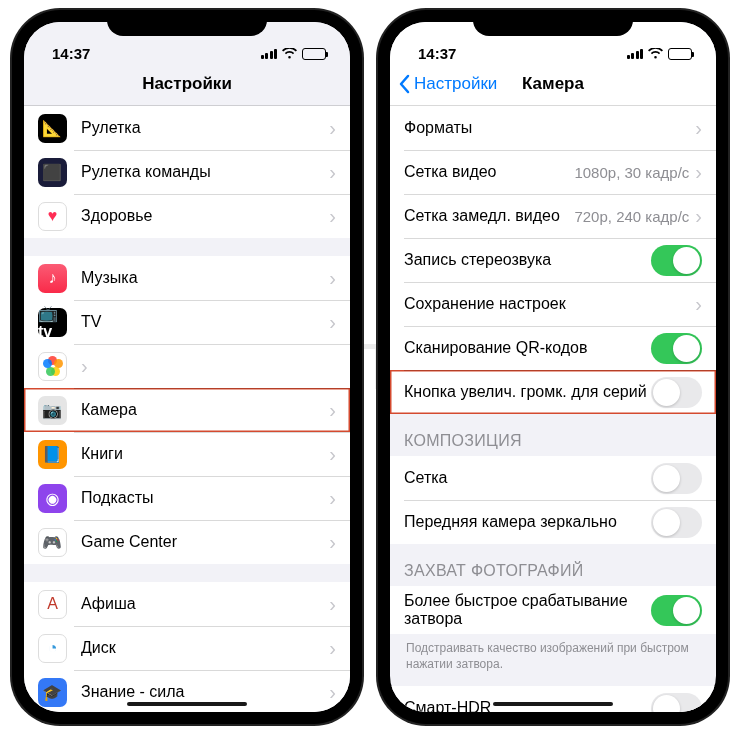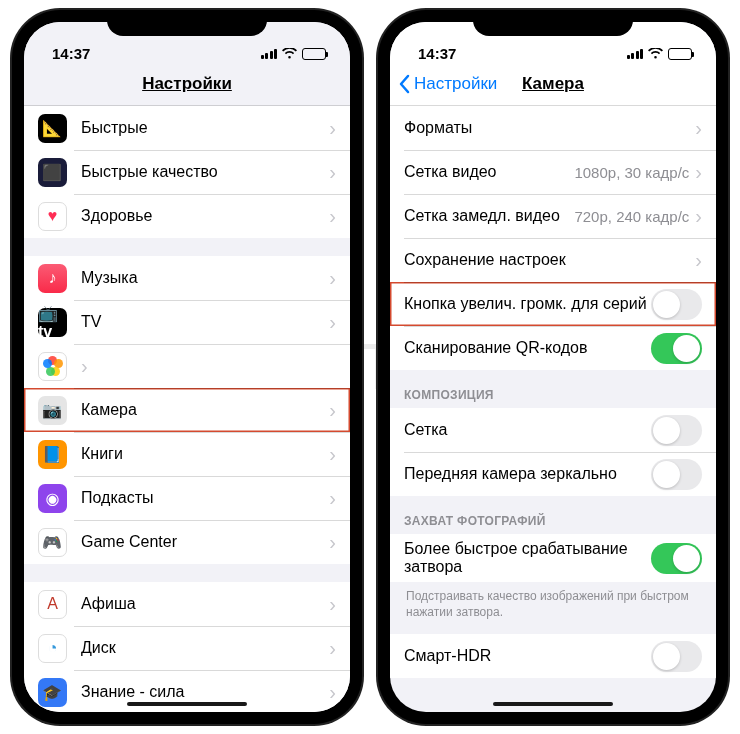--- a/index.html
+++ b/index.html
@@ -81,21 +81,20 @@
   .battery-fill { background:#000; height:100%; width:85%; border-radius:1px; }
 
   .nav-bar {
     height: 44px;
     display: flex;
     align-items: center;
     justify-content: center;
     position: relative;
     border-bottom: 0.5px solid rgba(0,0,0,0.15);
     background: #f2f2f7;
-    text-decoration: underline;
   }
   .nav-bar.white { background: #fff; }
   .nav-title { font-size: 17px; font-weight: 600; }
   .nav-back {
     position: absolute; left: 8px; top: 0; height: 100%;
     display: flex; align-items: center; gap: 4px;
     color: #007aff; font-size: 17px;
   }
   .nav-back svg { width: 12px; height: 20px; }
 
@@ -141,22 +140,22 @@
   .toggle.off { background: #e9e9eb; }
   .toggle .knob {
     position:absolute; top:2px; width:27px; height:27px;
     background:#fff; border-radius:50%;
     box-shadow: 0 1px 3px rgba(0,0,0,0.2);
   }
   .toggle.on .knob { right: 2px; }
   .toggle.off .knob { left: 2px; }
 
   .section-header {
-    font-size: 12px; color: #8e8e93; text-transform: uppercase;
-    padding: 18px 14px 6px 14px; letter-spacing: 0.3px; font-weight: bold;
+    font-size: 16px; color: #8e8e93; text-transform: uppercase;
+    padding: 18px 14px 6px 14px; letter-spacing: 0.3px;
   }
   .section-footer {
     font-size: 12px; color: #8e8e93;
     padding: 6px 14px 4px 16px; line-height: 1.35;
   }
 
   
   .ic-ruletka{background:#000}.ic-shortcuts{background:#1a1c3a}
   .ic-health{background:#fff;border:0.5px solid #ddd;color:#ff2d55}
   .ic-music{background:linear-gradient(#fb5b74,#f92a49)}
@@ -208,26 +207,26 @@
         <span class="battery"><span class="battery-fill"></span></span>
       </span>
     </div>
     <div class="nav-bar">
       <span class="nav-title">Настройки</span>
     </div>
     <div class="content" id="left-content">
         <div class="group tight">
           <div class="row">
             <div class="app-icon ic-ruletka">📐</div>
-            <span class="label">Быстрые</span>
+            <span class="label">Рулетка</span>
             <span class="chevron">›</span>
           </div>
           <div class="row">
             <div class="app-icon ic-shortcuts">⬛</div>
-            <span class="label">Быстрые качество</span>
+            <span class="label">Рулетка команды</span>
             <span class="chevron">›</span>
           </div>
           <div class="row">
             <div class="app-icon ic-health">♥</div>
             <span class="label">Здоровье</span>
             <span class="chevron">›</span>
           </div>
         </div>
         <div class="group">
           <div class="row">
@@ -334,32 +333,38 @@
             <span class="label">Сетка видео</span>
             <span class="detail">1080p, 30 кадр/с</span>
             <span class="chevron">›</span>
           </div>
           <div class="row noicon">
             <span class="label">Сетка замедл. видео</span>
             <span class="detail">720p, 240 кадр/с</span>
             <span class="chevron">›</span>
           </div>
           <div class="row noicon">
+            <span class="label">Запись стереозвука</span>
+            <div class="toggle on">
+              <div class="knob"></div>
+            </div>
+          </div>
+          <div class="row noicon">
             <span class="label">Сохранение настроек</span>
             <span class="chevron">›</span>
+          </div>
+          <div class="row noicon">
+            <span class="label">Сканирование QR-кодов</span>
+            <div class="toggle on">
+              <div class="knob"></div>
+            </div>
           </div>
           <div class="row noicon highlight">
             <span class="label">Кнопка увелич. громк. для серий</span>
             <div class="toggle off">
-              <div class="knob"></div>
-            </div>
-          </div>
-          <div class="row noicon">
-            <span class="label">Сканирование QR-кодов</span>
-            <div class="toggle on">
               <div class="knob"></div>
             </div>
           </div>
         </div>
         <div class="section-header">КОМПОЗИЦИЯ</div>
         <div class="group tight">
           <div class="row noicon">
             <span class="label">Сетка</span>
             <div class="toggle off">
               <div class="knob"></div>

